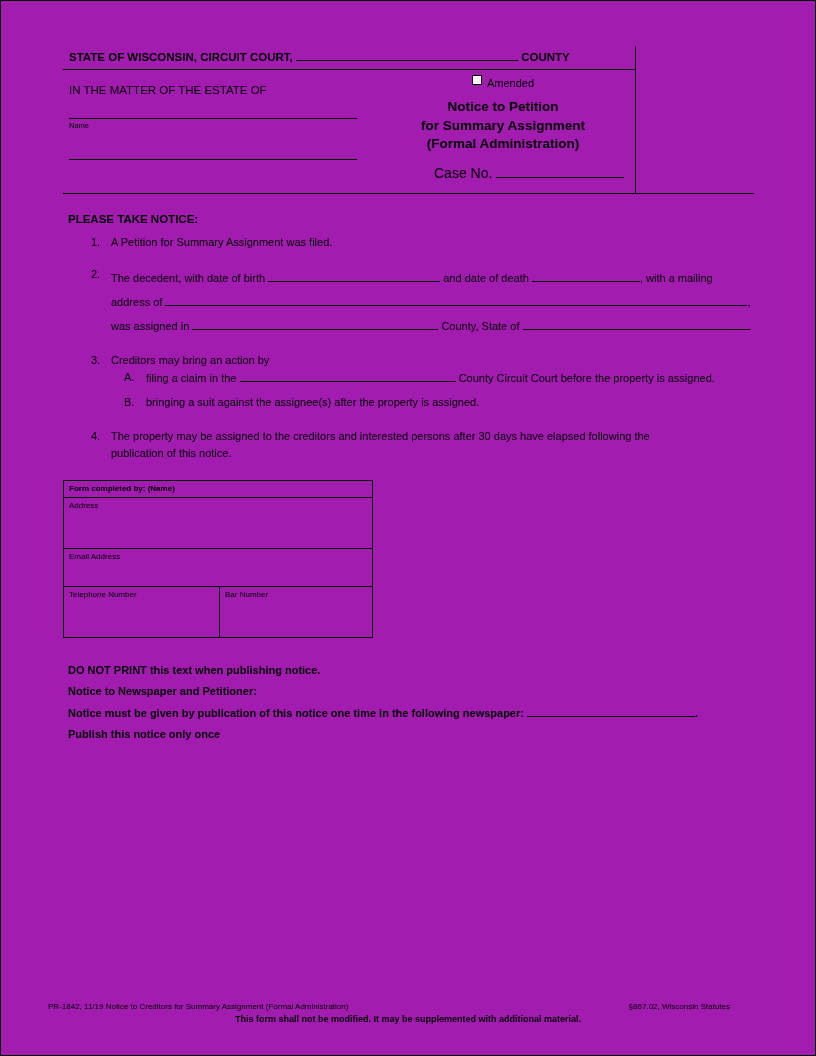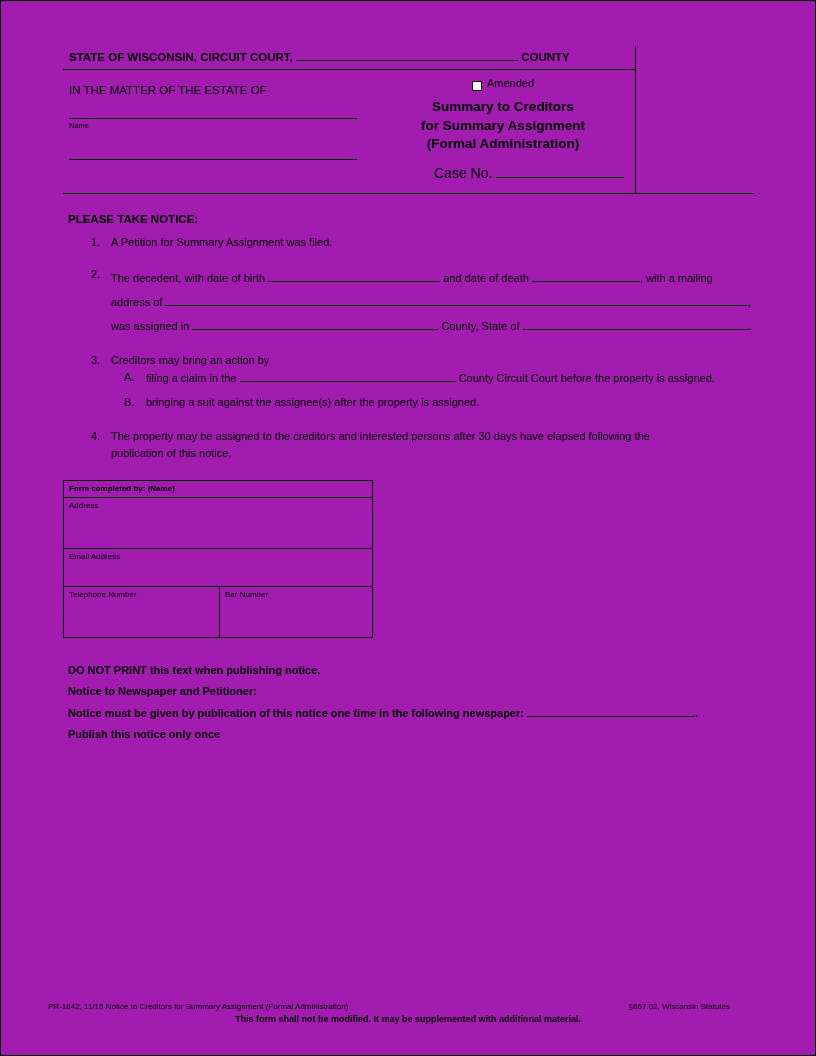--- a/index.html
+++ b/index.html
@@ -28,21 +28,21 @@
 
   .header-cols { display:flex; min-height:119px; padding-bottom:12px; }
   .header-left { width:308px; padding:12px 0 0 6px; }
   .estate-label { font-size:11.5px; }
   .blank-line { width:288px; border-bottom:1px solid #000; height:0; }
   .blank-line.first { margin-top:20px; }
   .blank-line.second { margin-top:28px; }
   .tiny-label { font-size:7.5px; line-height:10px; padding-top:2px; }
 
   .header-right { flex:1; text-align:center; padding-top:5px; }
-  .amended-row { display:flex; align-items:flex-end; justify-content:center; gap:5px; font-size:11px; }
+  .amended-row { display:flex; align-items:flex-start; justify-content:center; gap:5px; font-size:11px; }
   .checkbox { width:10px; height:10px; border:1px solid #000; display:inline-block; background:#fff; }
   .form-title { font-weight:bold; font-size:13.5px; line-height:18.5px; margin-top:7px; }
   .case-row { margin-top:11px; font-size:14px; text-align:left; padding-left:63px; white-space:nowrap; }
   .w-case { width:128px; }
 
   
   .notice-heading { margin:17px 0 0 5px; font-size:11.5px; }
 
   .item { display:flex; margin-left:28px; }
   .item .num { width:20px; flex-shrink:0; }
@@ -105,21 +105,21 @@
             <div class="blank-line first"></div>
             <div class="tiny-label">Name</div>
             <div class="blank-line second"></div>
           </div>
           <div class="header-right">
             <div class="amended-row">
               <span class="checkbox"></span>
               <span>Amended</span>
             </div>
             <div class="form-title">
-              <div>Summary to Creditors</div>
+              <div>Notice to Petition</div>
               <div>for Summary Assignment</div>
               <div>(Formal Administration)</div>
             </div>
             <div class="case-row">
               <span>Case No.</span>
               <span class="blank w-case"></span>
             </div>
           </div>
         </div>
       </div>

